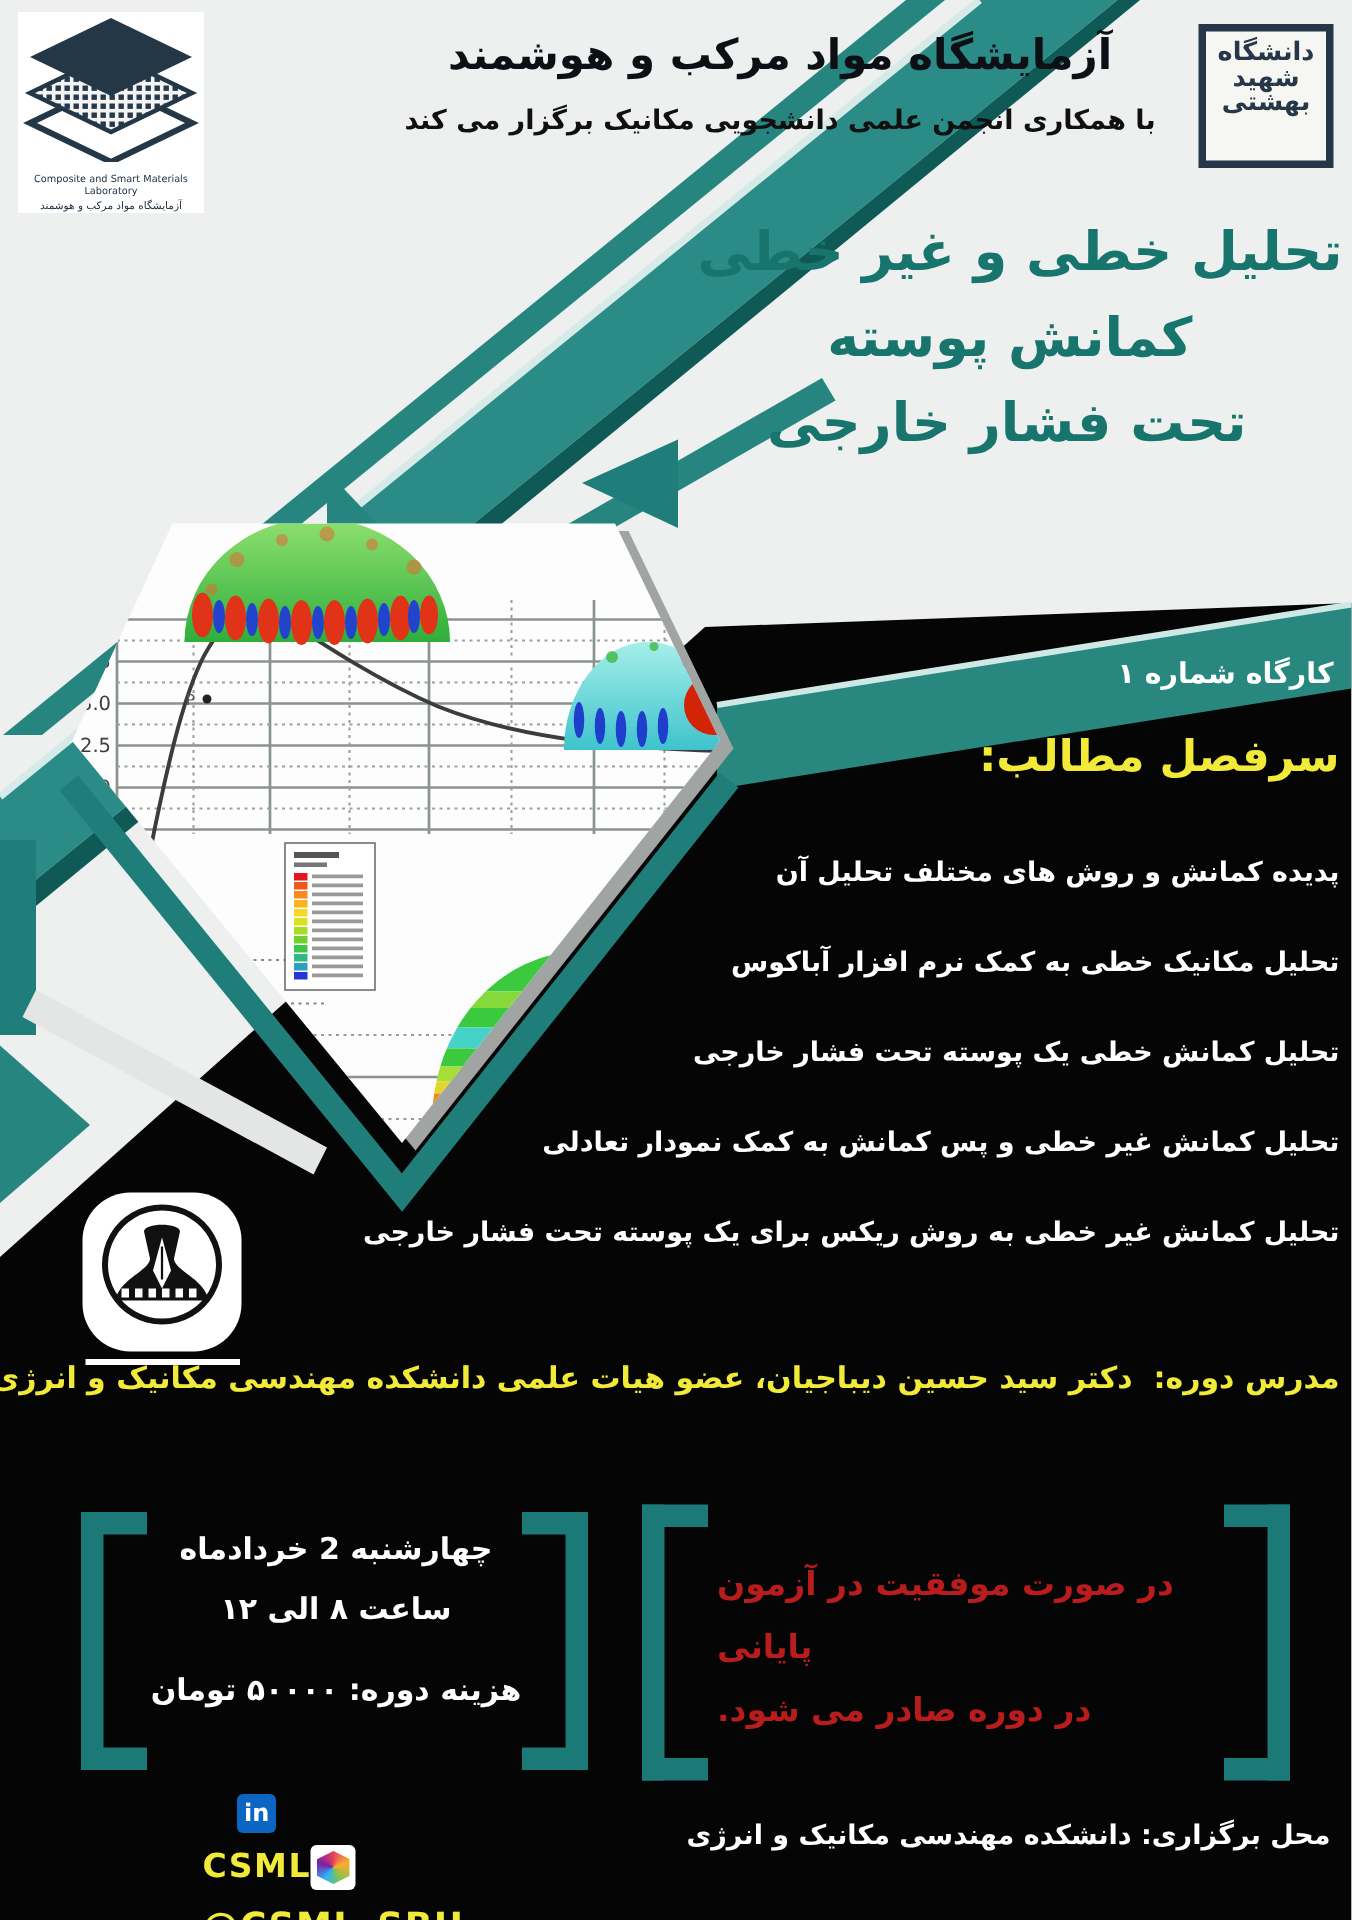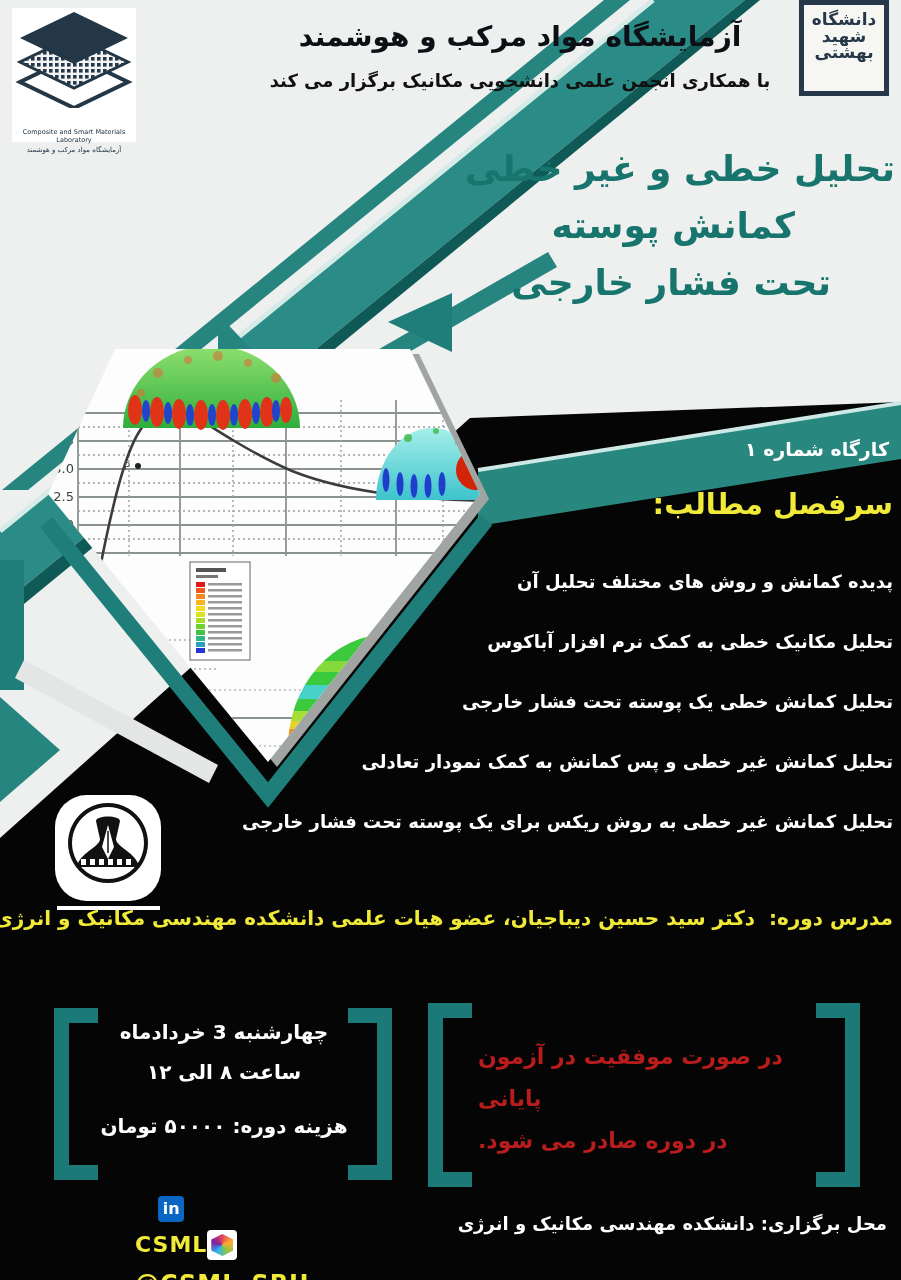--- a/index.html
+++ b/index.html
@@ -21,23 +21,23 @@
   .workshop-no{right:12px;top:438px;color:#ffffff;font-size:19px;font-weight:bold;}
   .syllabus{right:8px;top:487px;color:#f1ea39;font-size:29px;font-weight:bold;}
   ul.topics{list-style:none;margin:0;padding:0;right:8px;top:556px;position:absolute;
     text-align:right;color:#ffffff;font-size:18px;font-weight:bold;white-space:nowrap;}
   ul.topics li{height:60px;line-height:52px;}
   .instructor{right:8px;top:906px;width:800px;text-align:right;color:#f1ea39;
     font-size:20px;font-weight:bold;white-space:nowrap;}
   
   .csml-logo{left:12px;top:8px;width:124px;height:134px;background:#ffffff;
     text-align:center;}
-  .csml-logo .cap-en{font-size:6.5px;color:#223344;margin-top:16px;}
+  .csml-logo .cap-en{font-size:6.5px;color:#223344;margin-top:3px;}
   .csml-logo .cap-fa{font-size:7px;color:#223344;margin-top:2px;}
-  .sbu-stamp{right:12px;top:0;width:80px;height:80px;background:#f6f6f2;
+  .sbu-stamp{right:12px;top:16px;width:80px;height:80px;background:#f6f6f2;
     border:5px solid #253748;color:#253748;text-align:center;
     font-weight:bold;font-size:17px;line-height:0.98;padding-top:6px;box-sizing:content-box;}
   .assoc-badge{left:55px;top:795px;width:106px;height:106px;background:#ffffff;
     border-radius:30%;}
   .assoc-underline{left:57px;top:906px;width:103px;height:4px;background:#ffffff;}
   
   .bracket{position:absolute;width:44px;box-sizing:border-box;border:15px solid #1b7a77;}
   .bracket.bl{border-right:none;}
   .bracket.br{border-left:none;}
   .schedule{left:100px;top:1020px;width:248px;text-align:center;color:#ffffff;
@@ -325,21 +325,21 @@
       <rect x="62" y="64" width="5" height="6"></rect>
         <rect x="71" y="64" width="5" height="6"></rect>
     </g>
   </svg>
 </div>
 <div class="abs assoc-underline"></div>
 
 <div class="abs bracket bl" style="left:54px;top:1008px;height:172px;"></div>
 <div class="abs bracket br" style="left:348px;top:1008px;height:172px;"></div>
 <div class="abs schedule rtl">
-  <div class="s1">چهارشنبه 3 خردادماه</div>
+  <div class="s1">چهارشنبه 2 خردادماه</div>
   <div class="s2">ساعت ۸ الی ۱۲</div>
   <div class="s3">هزینه دوره: ۵۰۰۰۰ تومان</div>
 </div>
 
 <div class="abs bracket bl" style="left:428px;top:1003px;height:184px;"></div>
 <div class="abs bracket br" style="left:816px;top:1003px;height:184px;"></div>
 <div class="abs certificate rtl">
   <div>در صورت موفقیت در آزمون پایانی</div>
   <div>در دوره صادر می شود.</div>
 </div>

